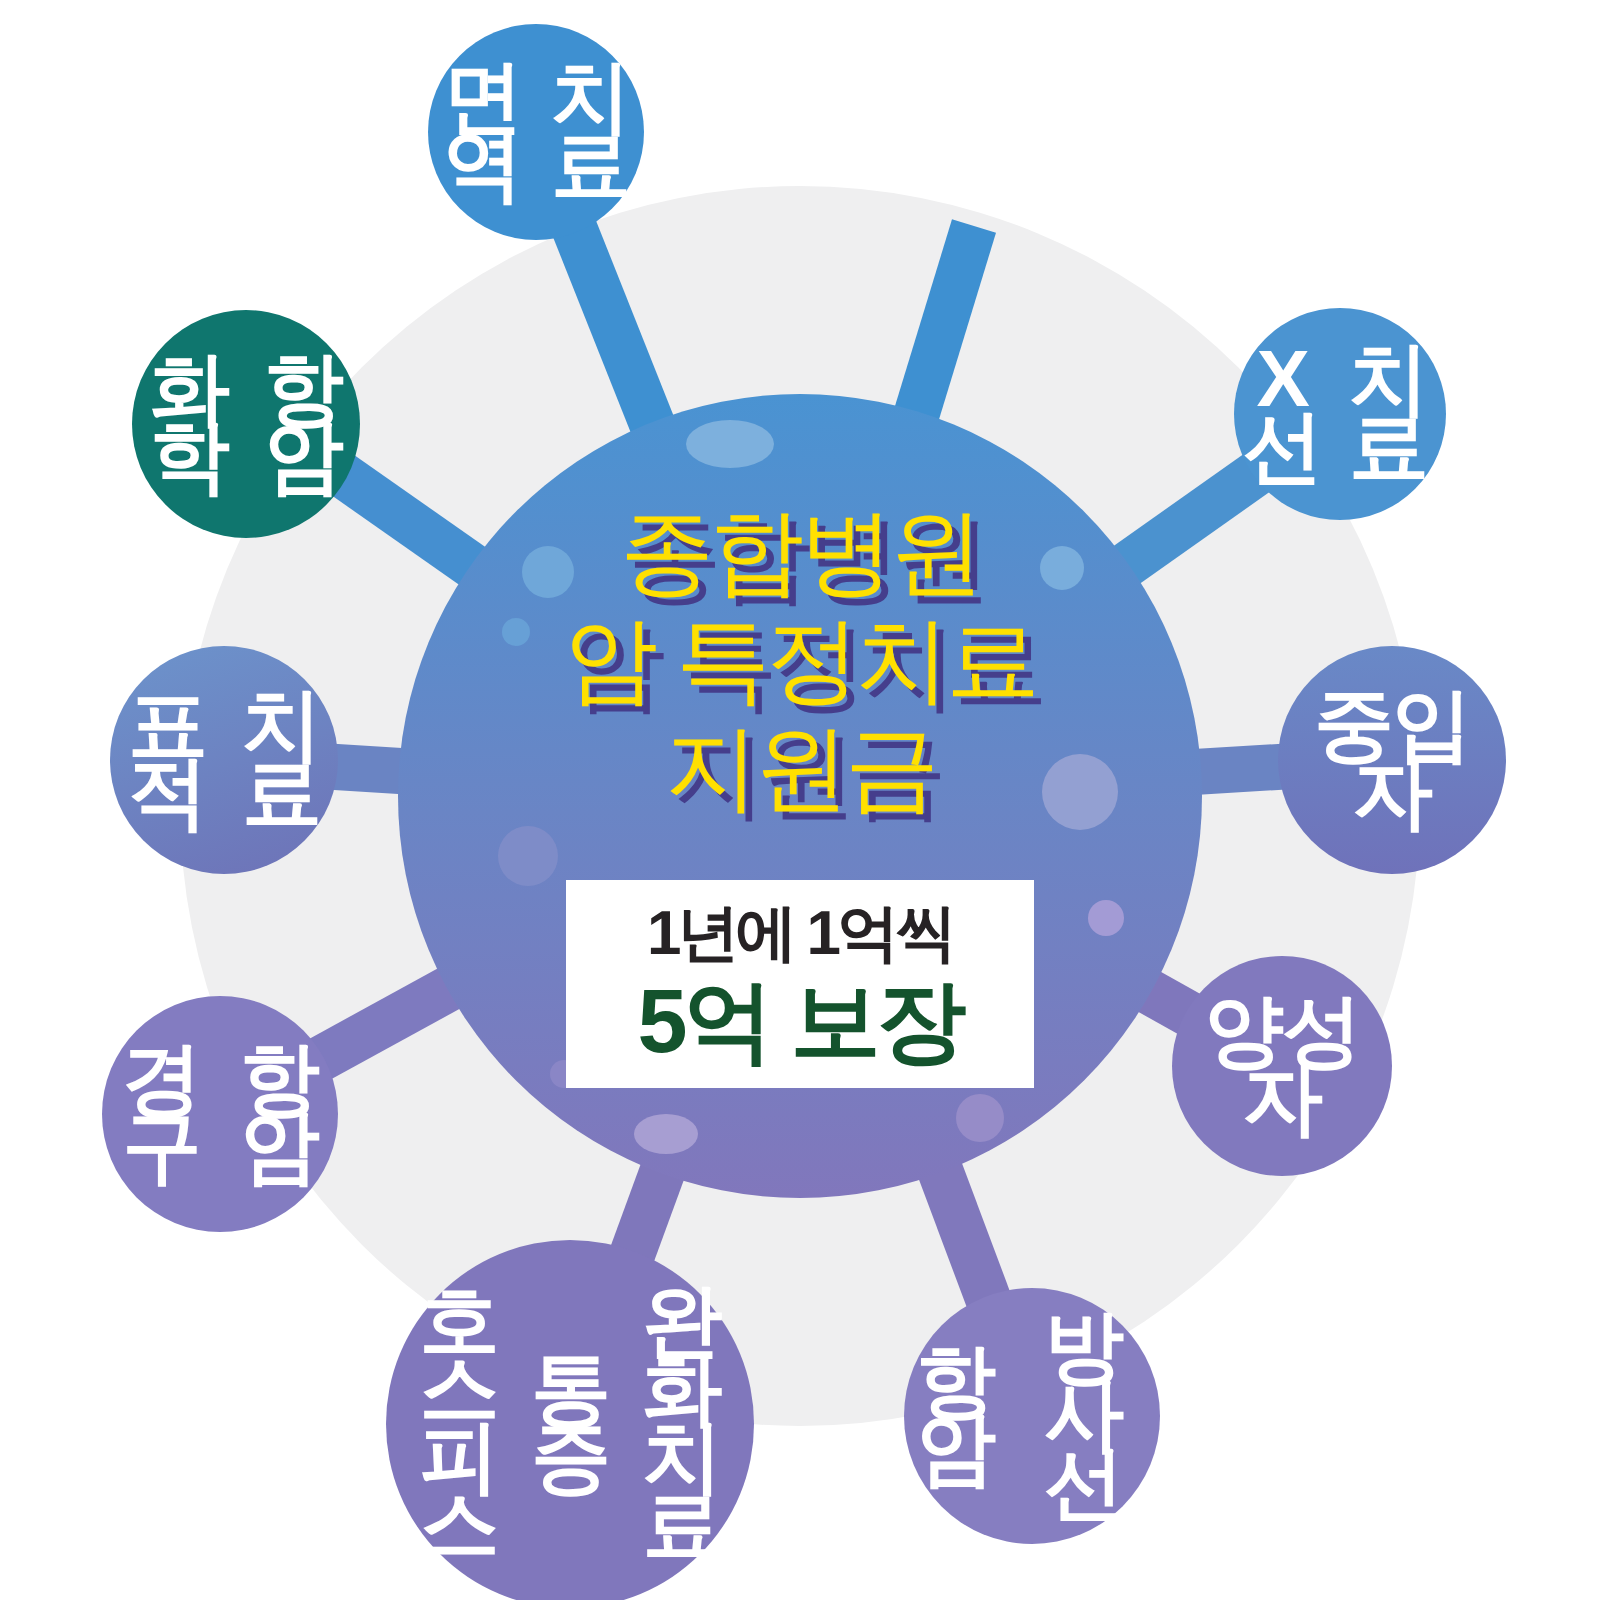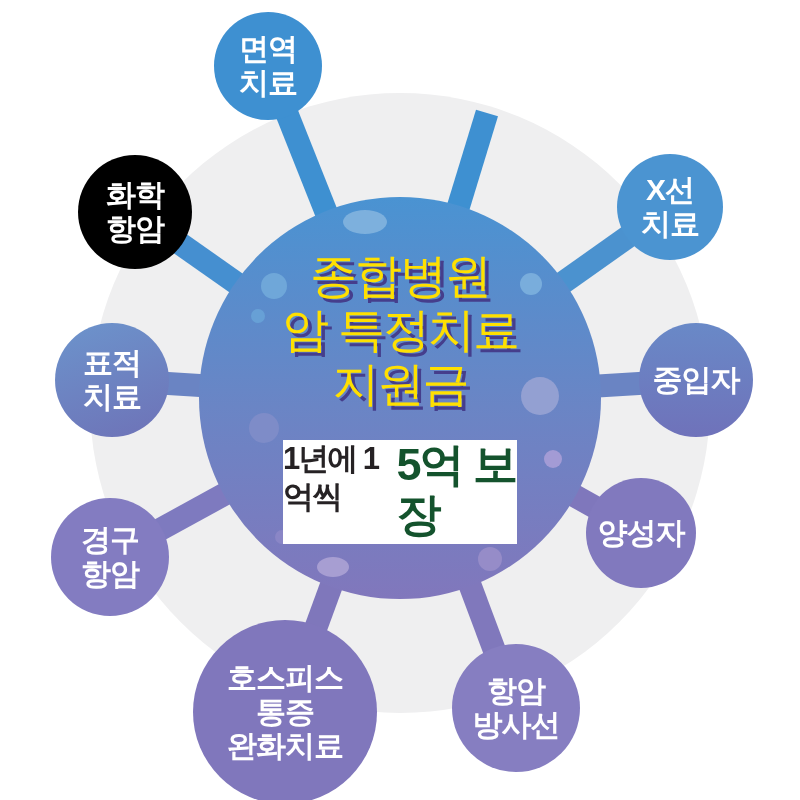--- a/index.html
+++ b/index.html
@@ -15,28 +15,28 @@
   }
   .bubble{position:absolute;border-radius:50%;}
   .center-title{
     position:absolute;left:0;right:0;top:52px;text-align:center;
     font-weight:normal;font-size:47px;line-height:54px;letter-spacing:-2px;
     color:#FFE000;text-shadow:4px 4px 0 #453E8C;z-index:3;
   }
   .benefit-box{
     position:absolute;left:50%;top:243px;transform:translateX(-50%);
     width:234px;height:104px;background:#ffffff;z-index:3;
-    display:flex;flex-direction:row;justify-content:center;
+    display:flex;flex-direction:column;align-items:center;justify-content:center;
   }
   .benefit-line1{font-weight:bold;font-size:31px;line-height:38px;letter-spacing:-2px;color:#262224;}
   .benefit-line2{font-weight:bold;font-size:45px;line-height:50px;letter-spacing:-2px;color:#14532d;}
   .sat{
     position:absolute;border-radius:50%;z-index:3;
-    display:flex;flex-direction:column;align-items:center;justify-content:center;
-    color:#ffffff;font-weight:bold;font-size:30px;line-height:34px;
+    display:flex;align-items:center;justify-content:center;
+    color:#ffffff;font-weight:bold;font-size:40px;line-height:34px;
     letter-spacing:-1px;text-align:center;
   }
 </style>
 </head>
 <body>
 
 <div class="canvas">
 
   <svg class="layer-svg" width="800" height="800" viewBox="0 0 800 800">
     <circle cx="400" cy="403" r="310" fill="#EFEFF0"></circle>
@@ -109,18 +109,18 @@
   <div class="sat" style="left:51px;top:498px;width:118px;height:118px;background:#837CC1;align-items:center;">
     <span>경구</span>
     <span>항암</span>
   </div>
 
   <div class="sat" style="left:55px;top:323px;width:114px;height:114px;background:linear-gradient(160deg,#6C94CC,#6E72B7);">
     <span>표적</span>
     <span>치료</span>
   </div>
 
-  <div class="sat" style="left:78px;top:155px;width:114px;height:114px;background:#000000;">
+  <div class="sat" style="left:66px;top:155px;width:114px;height:114px;background:#0f766e;">
     <span>화학</span>
     <span>항암</span>
   </div>
 
 </div>
 
 </body></html>

